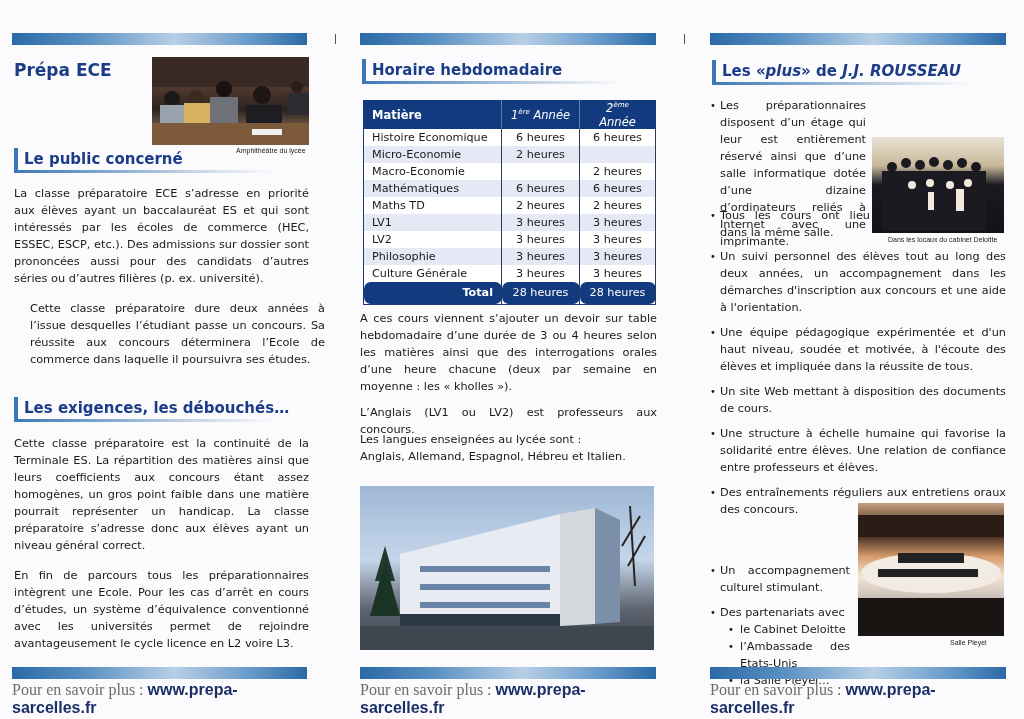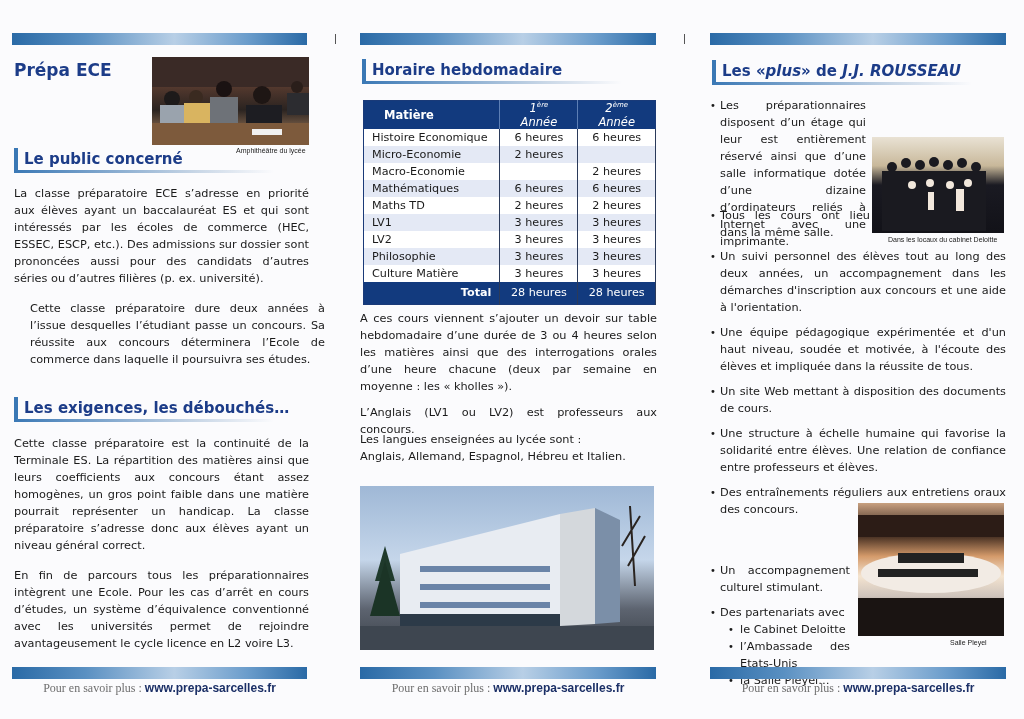--- a/index.html
+++ b/index.html
@@ -8,49 +8,49 @@
 
   .col { position: absolute; top: 0; height: 719px; }
   .col-1 { left: 12px; width: 295px; }
   .col-2 { left: 360px; width: 296px; }
   .col-3 { left: 710px; width: 296px; }
 
   .topbar { position: absolute; top: 33px; left: 0; width: 100%; height: 12px;
     background: linear-gradient(90deg, #2a6aa6 0%, #5a90c2 25%, #b8cfe6 55%, #6a9ccb 80%, #2a6aa6 100%); }
   .botbar { position: absolute; top: 667px; left: 0; width: 100%; height: 12px;
     background: linear-gradient(90deg, #2a6aa6 0%, #5a90c2 25%, #b8cfe6 55%, #6a9ccb 80%, #2a6aa6 100%); }
-  .footer { position: absolute; top: 681px; left: 0; width: 100%; text-align: center;
-    font-size: 12px; font-family: "Liberation Serif", serif; color: #6d6d6d; }
+  .footer { position: absolute; top: 681px; left: 0; width: 100%; 
+    font-size: 16px; font-family: "Liberation Serif", serif; color: #6d6d6d; }
   .footer .url { font-family: "Liberation Sans", sans-serif; font-weight: bold; color: #1b2f66; }
 
   .tick { position: absolute; top: 34px; width: 1px; height: 10px; background: #555; }
 
   .title-plain { position: absolute; font-size: 16px; font-weight: bold; color: #1c3c88; }
   .heading { position: absolute; padding-left: 6px; font-size: 15px; font-weight: bold; color: #1c3c88;
     border-left: 4px solid #3a78b5; height: 22px; line-height: 22px; }
   .heading::after { content: ""; position: absolute; left: -4px; bottom: -3px; width: 260px; height: 3px;
     background: linear-gradient(90deg, #3a78b5, #c8d6e6 70%, rgba(255,255,255,0)); }
 
   .para { position: absolute; font-size: 11.3px; line-height: 17px; text-align: justify; color: #1a1a1a; }
 
   .photo { position: absolute; overflow: hidden; }
   .caption { position: absolute; font-size: 7px; font-family: "Liberation Sans", sans-serif; color: #222; }
 
   
   .sched { position: absolute; left: 3px; top: 100px; width: 293px; border-collapse: collapse;
     font-size: 11.2px; border: 1px solid #1a3a78; }
   .sched th { background: #123a7e; color: #fff; font-weight: bold; height: 22px; text-align: left;
-    padding: 0 20px; font-size: 11.5px; border-right: 1px solid #5d7fb5; }
+    padding: 0 8px; font-size: 11.5px; border-right: 1px solid #5d7fb5; }
   .sched th.yr { font-weight: normal; text-align: center; font-style: italic; }
   .sched th sup { font-size: 7px; }
   .sched td { height: 17px; padding: 0 8px; border-right: 1px solid #2a3a5a; }
   .sched td.h { text-align: center; }
   .sched tr.odd td { background: #ffffff; }
   .sched tr.even td { background: #e4e9f5; }
-  .sched tr.total td { background: #123a7e; color: #fff; height: 22px; }
+  .sched tr.total td { background: #123a7e; color: #fff; height: 22px; border-radius: 7px; }
   .sched tr.total td.lbl { text-align: right; font-weight: bold; }
 
   .bullets { position: absolute; list-style: none; font-size: 11.3px; line-height: 17px; }
   .bullets li { position: relative; padding-left: 10px; text-align: justify; margin-bottom: 8px; }
   .bullets li::before { content: "•"; position: absolute; left: 0; top: 0; font-size: 10px; }
   .sub { list-style: none; margin-top: 0; }
   .sub li { padding-left: 20px; margin-bottom: 0; }
   .sub li::before { left: 8px; }
 </style>
 </head>
@@ -146,21 +146,21 @@
           <td>LV2</td>
           <td class="h">3 heures</td>
           <td class="h">3 heures</td>
         </tr>
       <tr class="even">
           <td>Philosophie</td>
           <td class="h">3 heures</td>
           <td class="h">3 heures</td>
         </tr>
       <tr class="odd">
-          <td>Culture Matière</td>
+          <td>Culture Générale</td>
           <td class="h">3 heures</td>
           <td class="h">3 heures</td>
         </tr>
       <tr class="total">
           <td class="lbl">Total</td>
           <td class="h">28 heures</td>
           <td class="h">28 heures</td>
         </tr>
     </tbody>
   </table>

